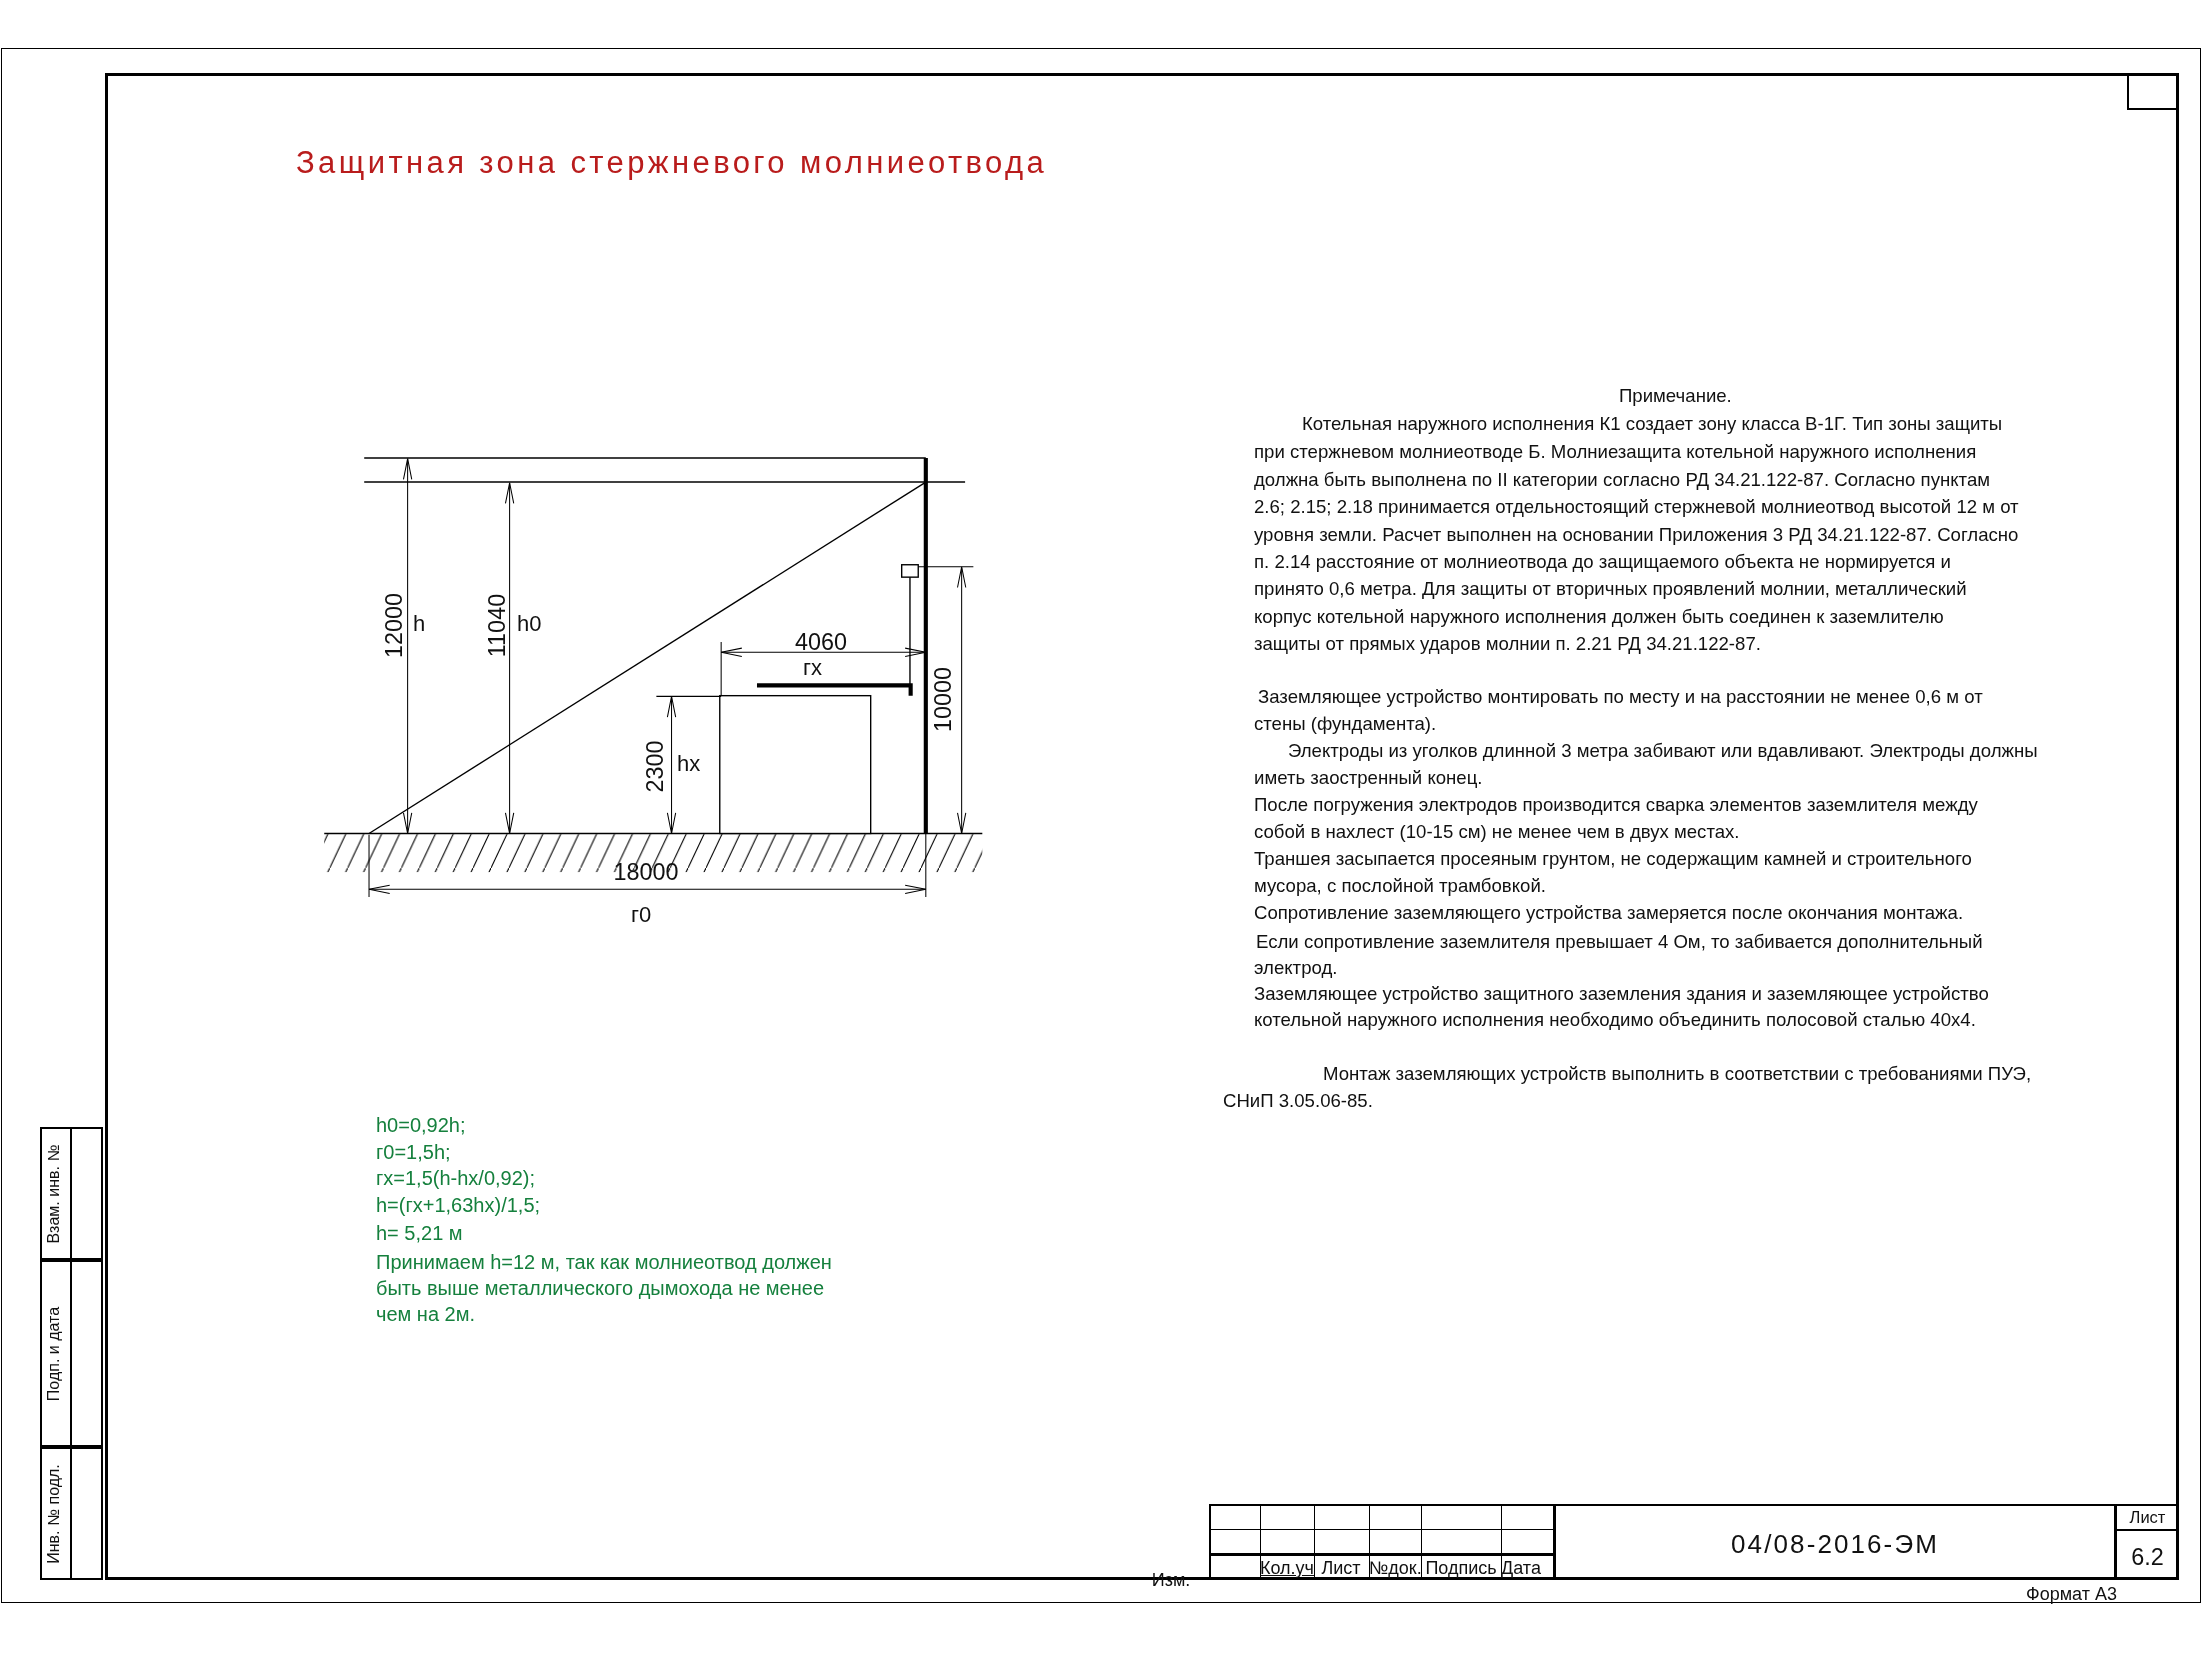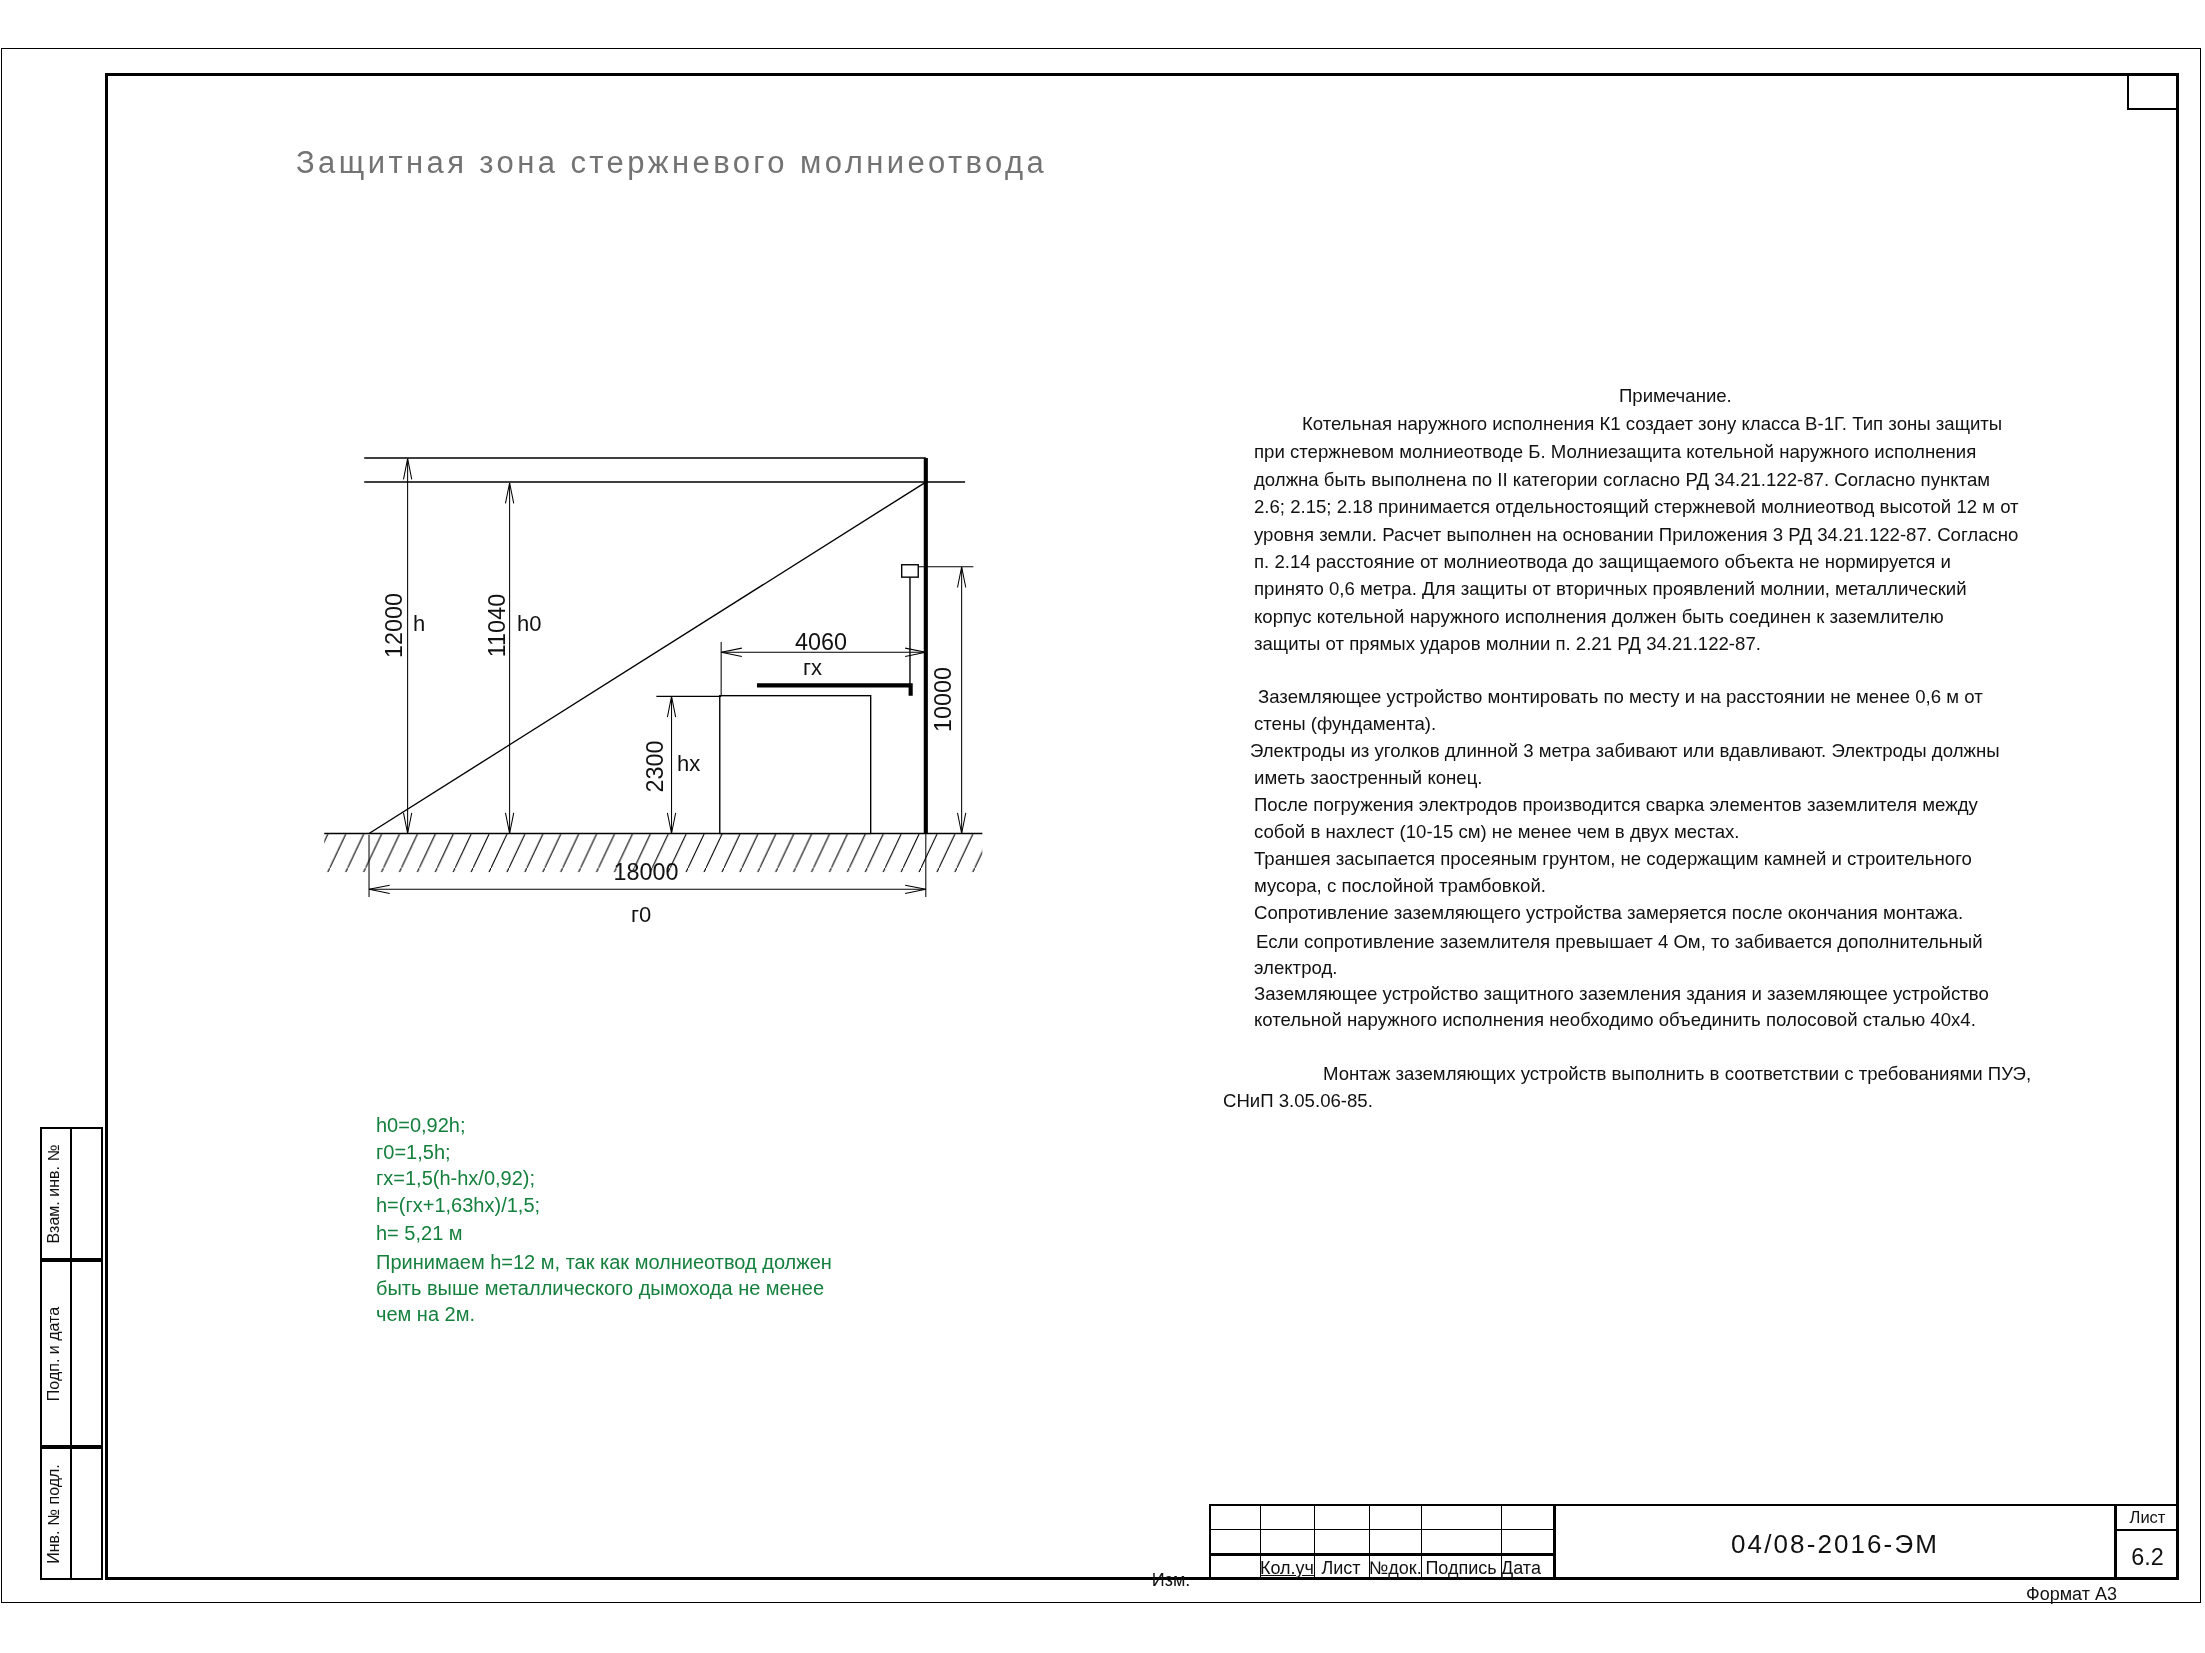--- a/index.html
+++ b/index.html
@@ -23,21 +23,21 @@
 <body>
 
 <div id="sheet">
 
   <div class="abs" style="left:1.4px;top:48px;width:2200px;height:1555px;border:1.4px solid #000;box-sizing:border-box;"></div>
 
   <div class="abs" style="left:105px;top:73px;width:2074px;height:1507px;border:3.4px solid #000;box-sizing:border-box;"></div>
 
   <div class="abs" style="left:2127px;top:76px;width:50px;height:34px;border-left:2.8px solid #000;border-bottom:2.8px solid #000;box-sizing:border-box;"></div>
 
-  <div class="abs" style="left:296px;top:145px;font-size:31px;letter-spacing:3.4px;color:#737373;white-space:nowrap;">Защитная зона стержневого молниеотвода</div>
+  <div class="abs" style="left:296px;top:145px;font-size:31px;letter-spacing:3.4px;color:#b91c1c;white-space:nowrap;">Защитная зона стержневого молниеотвода</div>
 
   <svg class="abs" style="left:276px;top:413px;" width="758" height="524" viewBox="0 0 1100 760">
     <defs>
       <pattern id="hatch" patternUnits="userSpaceOnUse" width="26" height="55">
         <line x1="26" y1="0" x2="0" y2="55" stroke="#000" stroke-width="1.6"></line>
       </pattern>
     </defs>
 
     <rect x="70" y="611" width="955" height="55" fill="url(#hatch)"></rect>
     <line x1="70" y1="610" x2="1025" y2="610" stroke="#000" stroke-width="2.5"></line>
@@ -104,21 +104,21 @@
   <div class="txt" style="left:1254px;top:469px;">должна быть выполнена по II категории согласно РД 34.21.122-87. Согласно пунктам</div>
   <div class="txt" style="left:1254px;top:496px;">2.6; 2.15; 2.18 принимается отдельностоящий стержневой молниеотвод высотой 12 м от</div>
   <div class="txt" style="left:1254px;top:524px;">уровня земли. Расчет выполнен на основании Приложения 3 РД 34.21.122-87. Согласно</div>
   <div class="txt" style="left:1254px;top:551px;">п. 2.14 расстояние от молниеотвода до защищаемого объекта не нормируется и</div>
   <div class="txt" style="left:1254px;top:578px;">принято 0,6 метра. Для защиты от вторичных проявлений молнии, металлический</div>
   <div class="txt" style="left:1254px;top:606px;">корпус котельной наружного исполнения должен быть соединен к заземлителю</div>
   <div class="txt" style="left:1254px;top:633px;">защиты от прямых ударов молнии п. 2.21 РД 34.21.122-87.</div>
 
   <div class="txt" style="left:1258px;top:686px;">Заземляющее устройство монтировать по месту и на расстоянии не менее 0,6 м от</div>
   <div class="txt" style="left:1254px;top:713px;">стены (фундамента).</div>
-  <div class="txt" style="left:1250px;top:740px;">Электроды из уголков длинной 3 метра забивают или вдавливают. Электроды должны</div>
+  <div class="txt" style="left:1288px;top:740px;">Электроды из уголков длинной 3 метра забивают или вдавливают. Электроды должны</div>
   <div class="txt" style="left:1254px;top:767px;">иметь заостренный конец.</div>
   <div class="txt" style="left:1254px;top:794px;">После погружения электродов производится сварка элементов заземлителя между</div>
   <div class="txt" style="left:1254px;top:821px;">собой в нахлест (10-15 см) не менее чем в двух местах.</div>
   <div class="txt" style="left:1254px;top:848px;">Траншея засыпается просеяным грунтом, не содержащим камней и строительного</div>
   <div class="txt" style="left:1254px;top:875px;">мусора, с послойной трамбовкой.</div>
   <div class="txt" style="left:1254px;top:902px;">Сопротивление заземляющего устройства замеряется после окончания монтажа.</div>
   <div class="txt" style="left:1256px;top:931px;">Если сопротивление заземлителя превышает 4 Ом, то забивается дополнительный</div>
   <div class="txt" style="left:1254px;top:957px;">электрод.</div>
   <div class="txt" style="left:1254px;top:983px;">Заземляющее устройство защитного заземления здания и заземляющее устройство</div>
   <div class="txt" style="left:1254px;top:1009px;">котельной наружного исполнения необходимо  объединить полосовой сталью 40х4.</div>

